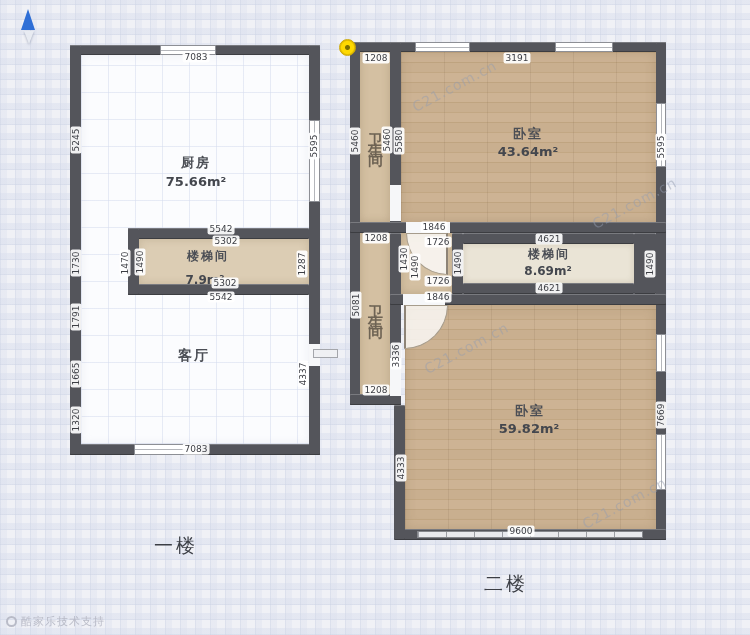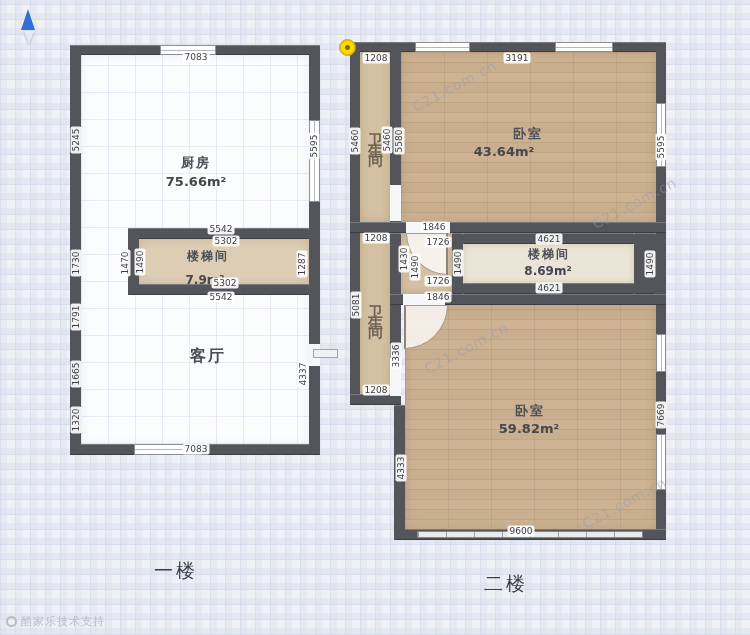--- a/index.html
+++ b/index.html
@@ -103,21 +103,21 @@
     <div class="window v" style="left:309px;top:120px;width:11px;height:82px"></div>
     <div class="window h" style="left:134px;top:444px;width:68px;height:11px"></div>
 
     <div class="gap" style="left:309px;top:344px;width:11px;height:22px"></div>
     <div class="leaf" style="left:313px;top:349px;width:25px;height:9px"></div>
 
     <div class="room-name" style="left:196px;top:163px">厨房</div>
     <div class="room-area" style="left:196px;top:181px">75.66m²</div>
     <div class="room-name" style="left:208px;top:256px;font-size:12px">楼梯间</div>
     <div class="room-area" style="left:205px;top:280px;font-size:12px">7.9m²</div>
-    <div class="room-name" style="left:208px;top:356px;font-size:16px">客厅</div>
+    <div class="room-name" style="left:194px;top:356px;font-size:14px">客厅</div>
 
     <div class="dim" style="left:196px;top:57px">7083</div>
     <div class="dim v" style="left:76px;top:140px">5245</div>
     <div class="dim v" style="left:314px;top:146px">5595</div>
     <div class="dim" style="left:221px;top:229px">5542</div>
     <div class="dim" style="left:226px;top:241px">5302</div>
     <div class="dim v" style="left:125px;top:263px">1470</div>
     <div class="dim v" style="left:140px;top:262px">1490</div>
     <div class="dim" style="left:225px;top:283px">5302</div>
     <div class="dim" style="left:221px;top:297px">5542</div>
@@ -163,21 +163,21 @@
 
     <div class="gap" style="left:390px;top:185px;width:11px;height:36px"></div>
     <div class="gap" style="left:390px;top:358px;width:11px;height:38px"></div>
     <div class="gap" style="left:406px;top:222px;width:44px;height:11px"></div>
     <div class="arc hr" style="left:406px;top:233px;width:42px;height:42px"></div>
     <div class="gap" style="left:403px;top:294px;width:42px;height:11px"></div>
     <div class="arc hl" style="left:404px;top:305px;width:44px;height:44px"></div>
 
     <div class="vname" style="left:375px;top:135px">卫生间</div>
     <div class="room-name" style="left:528px;top:134px">卧室</div>
-    <div class="room-area" style="left:504px;top:151px">43.64m²</div>
+    <div class="room-area" style="left:528px;top:151px">43.64m²</div>
     <div class="vname" style="left:375px;top:307px">卫生间</div>
     <div class="room-name" style="left:549px;top:254px;font-size:12px">楼梯间</div>
     <div class="room-area" style="left:548px;top:271px;font-size:12px">8.69m²</div>
     <div class="room-name" style="left:530px;top:411px">卧室</div>
     <div class="room-area" style="left:529px;top:428px">59.82m²</div>
 
     <div class="dim" style="left:376px;top:58px">1208</div>
     <div class="dim" style="left:517px;top:58px">3191</div>
     <div class="dim v" style="left:355px;top:141px">5460</div>
     <div class="dim v" style="left:387px;top:140px">5460</div>
@@ -197,21 +197,21 @@
     <div class="dim v" style="left:356px;top:305px">5081</div>
     <div class="dim v" style="left:396px;top:356px">3336</div>
     <div class="dim" style="left:376px;top:390px">1208</div>
     <div class="dim v" style="left:401px;top:468px">4333</div>
     <div class="dim v" style="left:661px;top:415px">7669</div>
     <div class="dim" style="left:521px;top:531px">9600</div>
   </div>
 
   <div class="marker"></div>
 
-  <div class="floor-label" style="left:176px;top:571px">一楼</div>
+  <div class="floor-label" style="left:176px;top:546px">一楼</div>
   <div class="floor-label" style="left:506px;top:584px">二楼</div>
 
   <div class="wm" style="left:408px;top:78px">C21.com.cn</div>
   <div class="wm" style="left:588px;top:195px">C21.com.cn</div>
   <div class="wm" style="left:420px;top:340px">C21.com.cn</div>
   <div class="wm" style="left:578px;top:495px">C21.com.cn</div>
 
   <div class="credit">
     <span class="credit-logo"></span>
     <span>酷家乐技术支持</span>

